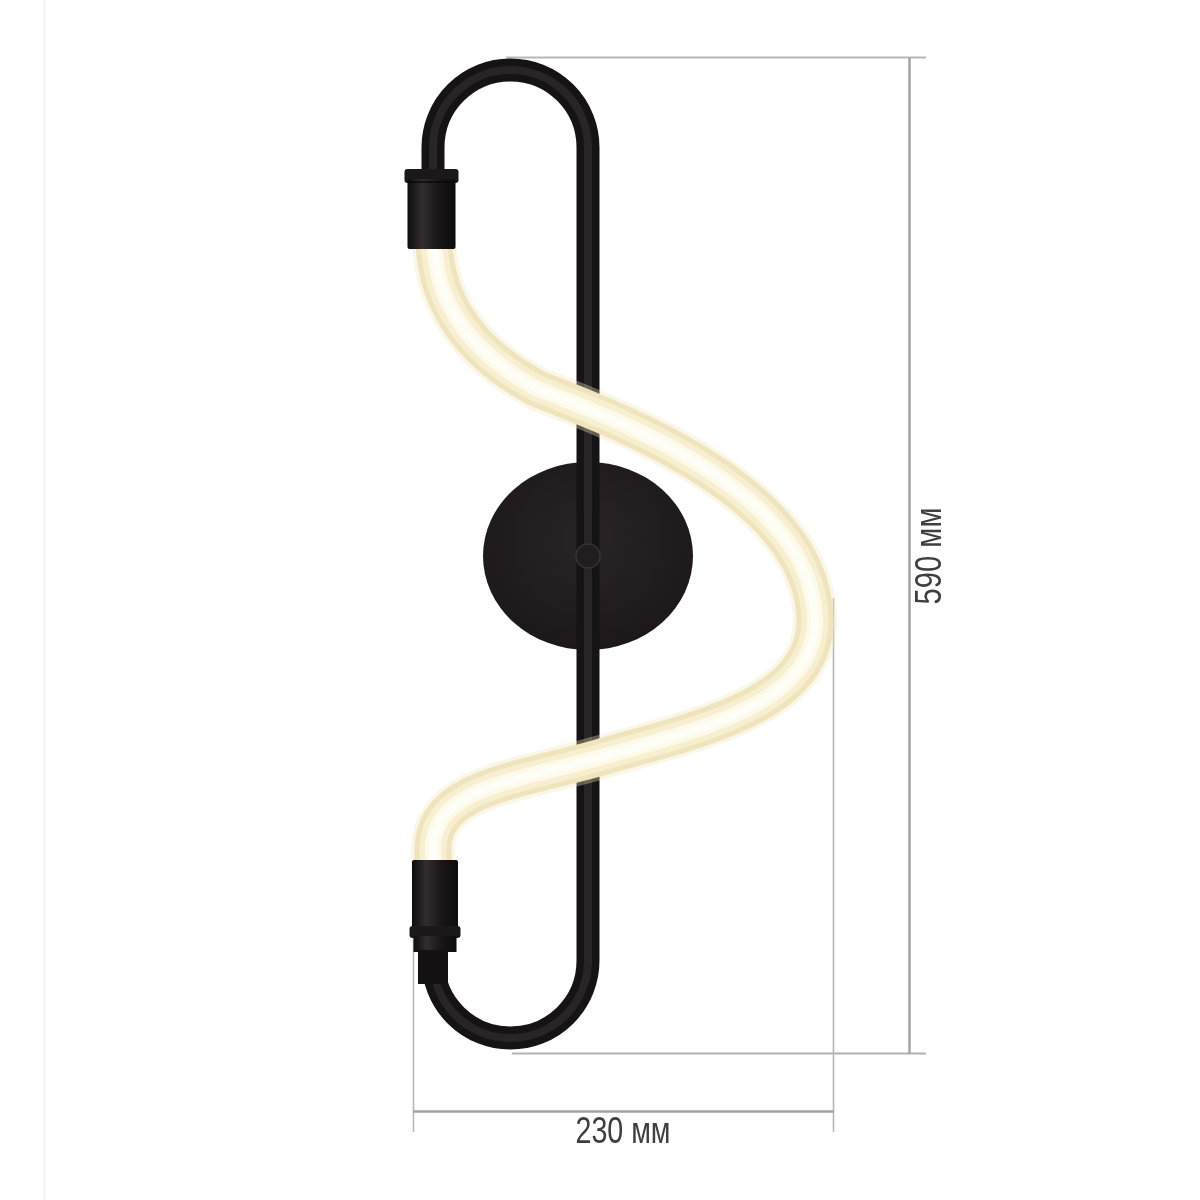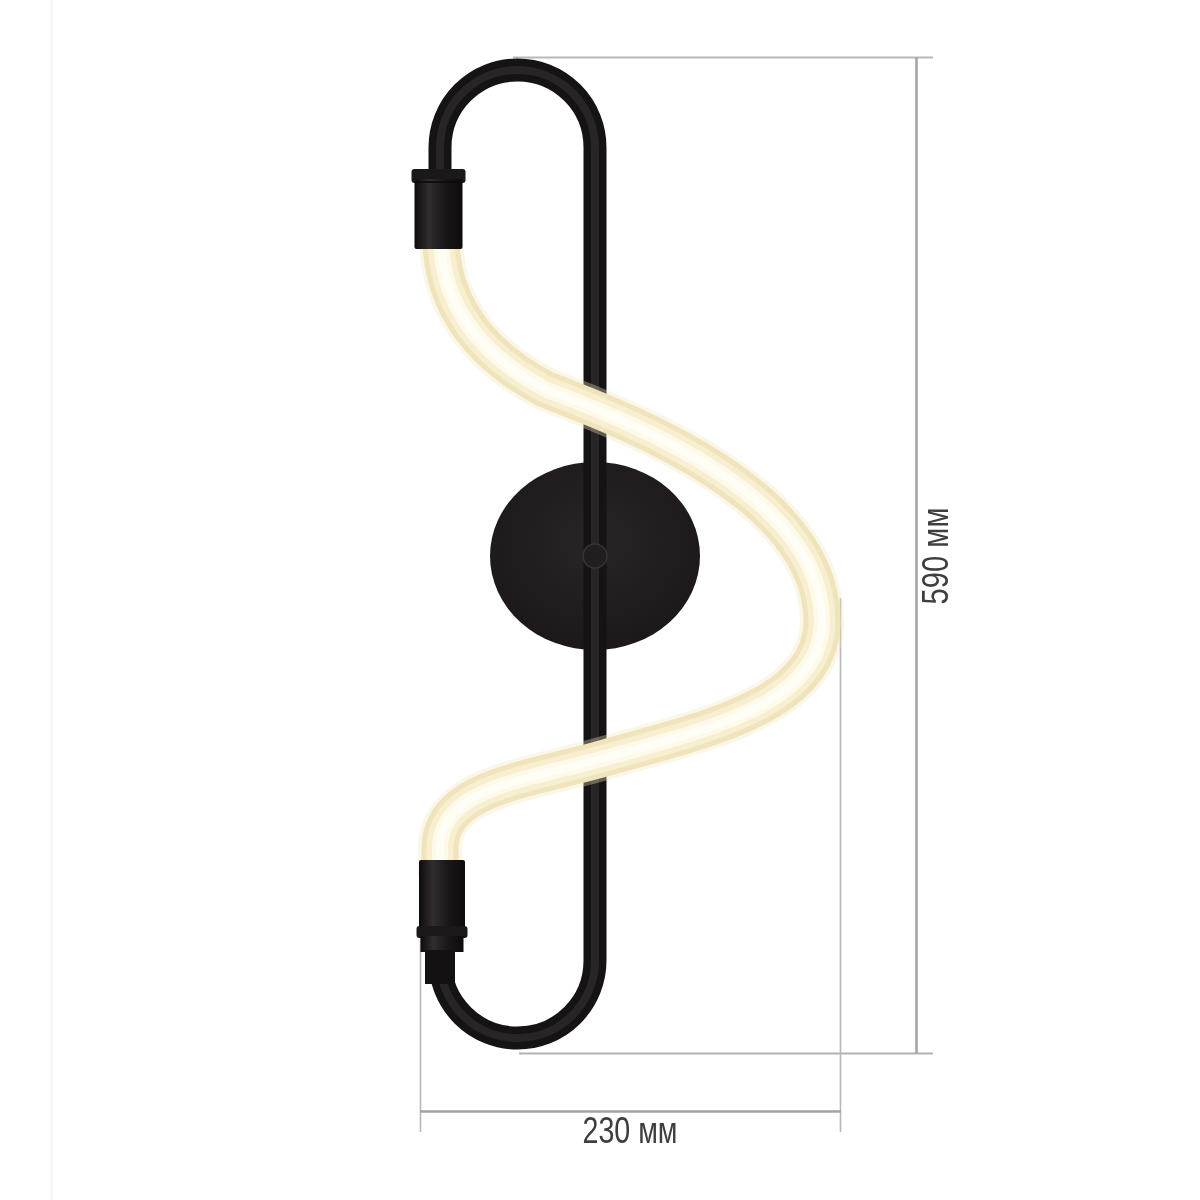--- a/index.html
+++ b/index.html
@@ -3,21 +3,20 @@
 <meta charset="utf-8">
 <style>
   html, body { margin: 0; padding: 0; background: #ffffff; }
   .canvas {
     position: relative;
     width: 972px;
     height: 1200px;
     background: #ffffff;
     overflow: hidden;
     font-family: "Liberation Sans", sans-serif;
-    padding-left: 7px;
   }
   svg { display: block; }
   text.dim-label {
     font-family: "Liberation Sans", "DejaVu Sans", sans-serif;
     font-weight: 300;
     fill: #3e3e3e;
   }
 </style>
 </head>
 <body>

